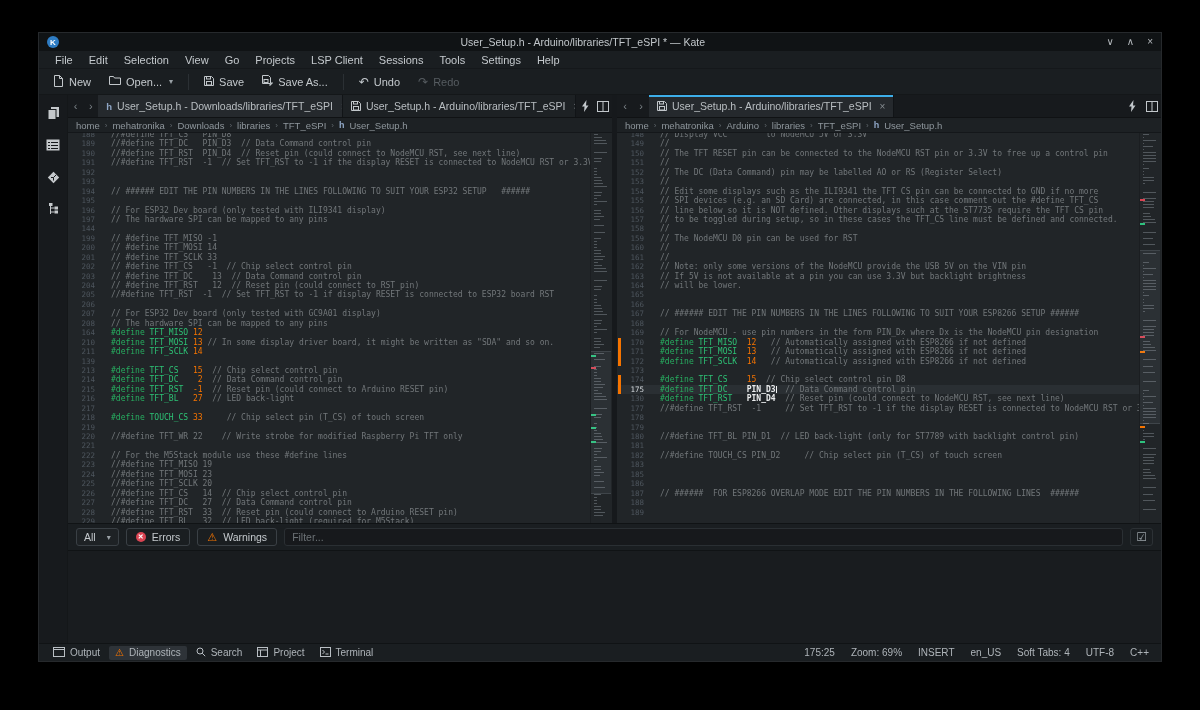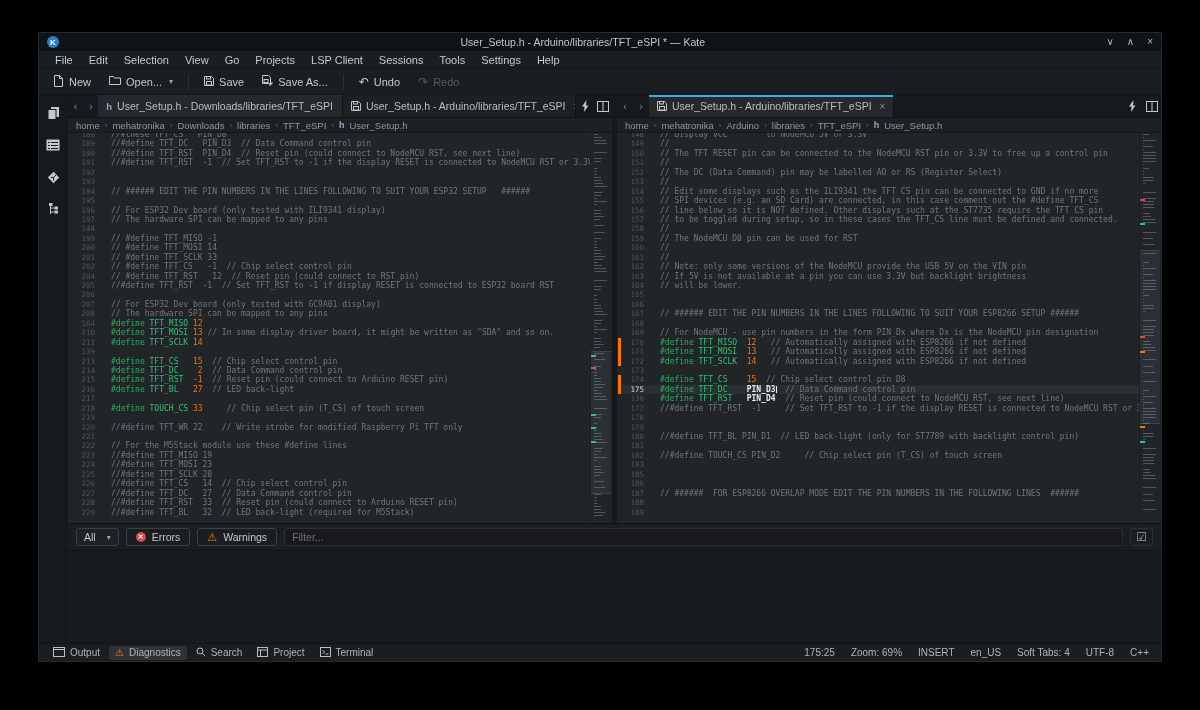--- a/index.html
+++ b/index.html
@@ -246,35 +246,36 @@
               <span class="crumb-sep">›</span>
               <span class="crumb">libraries</span>
               <span class="crumb-sep">›</span>
               <span class="crumb">TFT_eSPI</span>
               <span class="crumb-sep">›</span>
               <span class="crumb-file-icon">h</span>
               <span class="crumb">User_Setup.h</span>
             </div>
             <div class="code-area">
               <div class="code-scroll">
-                <div class="code-row"><span class="gutter">188</span><span class="code-text"><span class="tok-cmt">//#these TFT_CS   PIN_D8</span></span></div>
+                <div class="code-row"><span class="gutter">188</span><span class="code-text"><span class="tok-cmt">//#define TFT_CS   PIN_D8</span></span></div>
                 <div class="code-row"><span class="gutter">189</span><span class="code-text"><span class="tok-cmt">//#define TFT_DC   PIN_D3  // Data Command control pin</span></span></div>
                 <div class="code-row"><span class="gutter">190</span><span class="code-text"><span class="tok-cmt">//#define TFT_RST  PIN_D4  // Reset pin (could connect to NodeMCU RST, see next line)</span></span></div>
                 <div class="code-row"><span class="gutter">191</span><span class="code-text"><span class="tok-cmt">//#define TFT_RST  -1  // Set TFT_RST to -1 if the display RESET is connected to NodeMCU RST or 3.3V</span></span></div>
                 <div class="code-row"><span class="gutter">192</span><span class="code-text"></span></div>
                 <div class="code-row"><span class="gutter">193</span><span class="code-text"></span></div>
                 <div class="code-row"><span class="gutter">194</span><span class="code-text"><span class="tok-cmt">// ###### EDIT THE PIN NUMBERS IN THE LINES FOLLOWING TO SUIT YOUR ESP32 SETUP   ######</span></span></div>
                 <div class="code-row"><span class="gutter">195</span><span class="code-text"></span></div>
                 <div class="code-row"><span class="gutter">196</span><span class="code-text"><span class="tok-cmt">// For ESP32 Dev board (only tested with ILI9341 display)</span></span></div>
                 <div class="code-row"><span class="gutter">197</span><span class="code-text"><span class="tok-cmt">// The hardware SPI can be mapped to any pins</span></span></div>
                 <div class="code-row"><span class="gutter">144</span><span class="code-text"></span></div>
                 <div class="code-row"><span class="gutter">199</span><span class="code-text"><span class="tok-cmt">// #define TFT_MISO -1</span></span></div>
                 <div class="code-row"><span class="gutter">200</span><span class="code-text"><span class="tok-cmt">// #define TFT_MOSI 14</span></span></div>
                 <div class="code-row"><span class="gutter">201</span><span class="code-text"><span class="tok-cmt">// #define TFT_SCLK 33</span></span></div>
                 <div class="code-row"><span class="gutter">202</span><span class="code-text"><span class="tok-cmt">// #define TFT_CS   -1  // Chip select control pin</span></span></div>
+                <div class="code-row"><span class="gutter">203</span><span class="code-text"><span class="tok-cmt">// #define TFT_DC    13  // Data Command control pin</span></span></div>
                 <div class="code-row"><span class="gutter">204</span><span class="code-text"><span class="tok-cmt">// #define TFT_RST   12  // Reset pin (could connect to RST pin)</span></span></div>
                 <div class="code-row"><span class="gutter">205</span><span class="code-text"><span class="tok-cmt">//#define TFT_RST  -1  // Set TFT_RST to -1 if display RESET is connected to ESP32 board RST</span></span></div>
                 <div class="code-row"><span class="gutter">206</span><span class="code-text"></span></div>
                 <div class="code-row"><span class="gutter">207</span><span class="code-text"><span class="tok-cmt">// For ESP32 Dev board (only tested with GC9A01 display)</span></span></div>
                 <div class="code-row"><span class="gutter">208</span><span class="code-text"><span class="tok-cmt">// The hardware SPI can be mapped to any pins</span></span></div>
                 <div class="code-row"><span class="gutter">164</span><span class="code-text"><span class="tok-kw">#define</span> <span class="tok-id">TFT_MISO</span> <span class="tok-num">12</span></span></div>
                 <div class="code-row"><span class="gutter">210</span><span class="code-text"><span class="tok-kw">#define</span> <span class="tok-id">TFT_MOSI</span> <span class="tok-num">13</span> <span class="tok-cmt">// In some display driver board, it might be written as "SDA" and so on.</span></span></div>
                 <div class="code-row"><span class="gutter">211</span><span class="code-text"><span class="tok-kw">#define</span> <span class="tok-id">TFT_SCLK</span> <span class="tok-num">14</span></span></div>
                 <div class="code-row"><span class="gutter">139</span><span class="code-text"></span></div>
                 <div class="code-row"><span class="gutter">213</span><span class="code-text"><span class="tok-kw">#define</span> <span class="tok-id">TFT_CS</span>   <span class="tok-num">15</span>  <span class="tok-cmt">// Chip select control pin</span></span></div>

